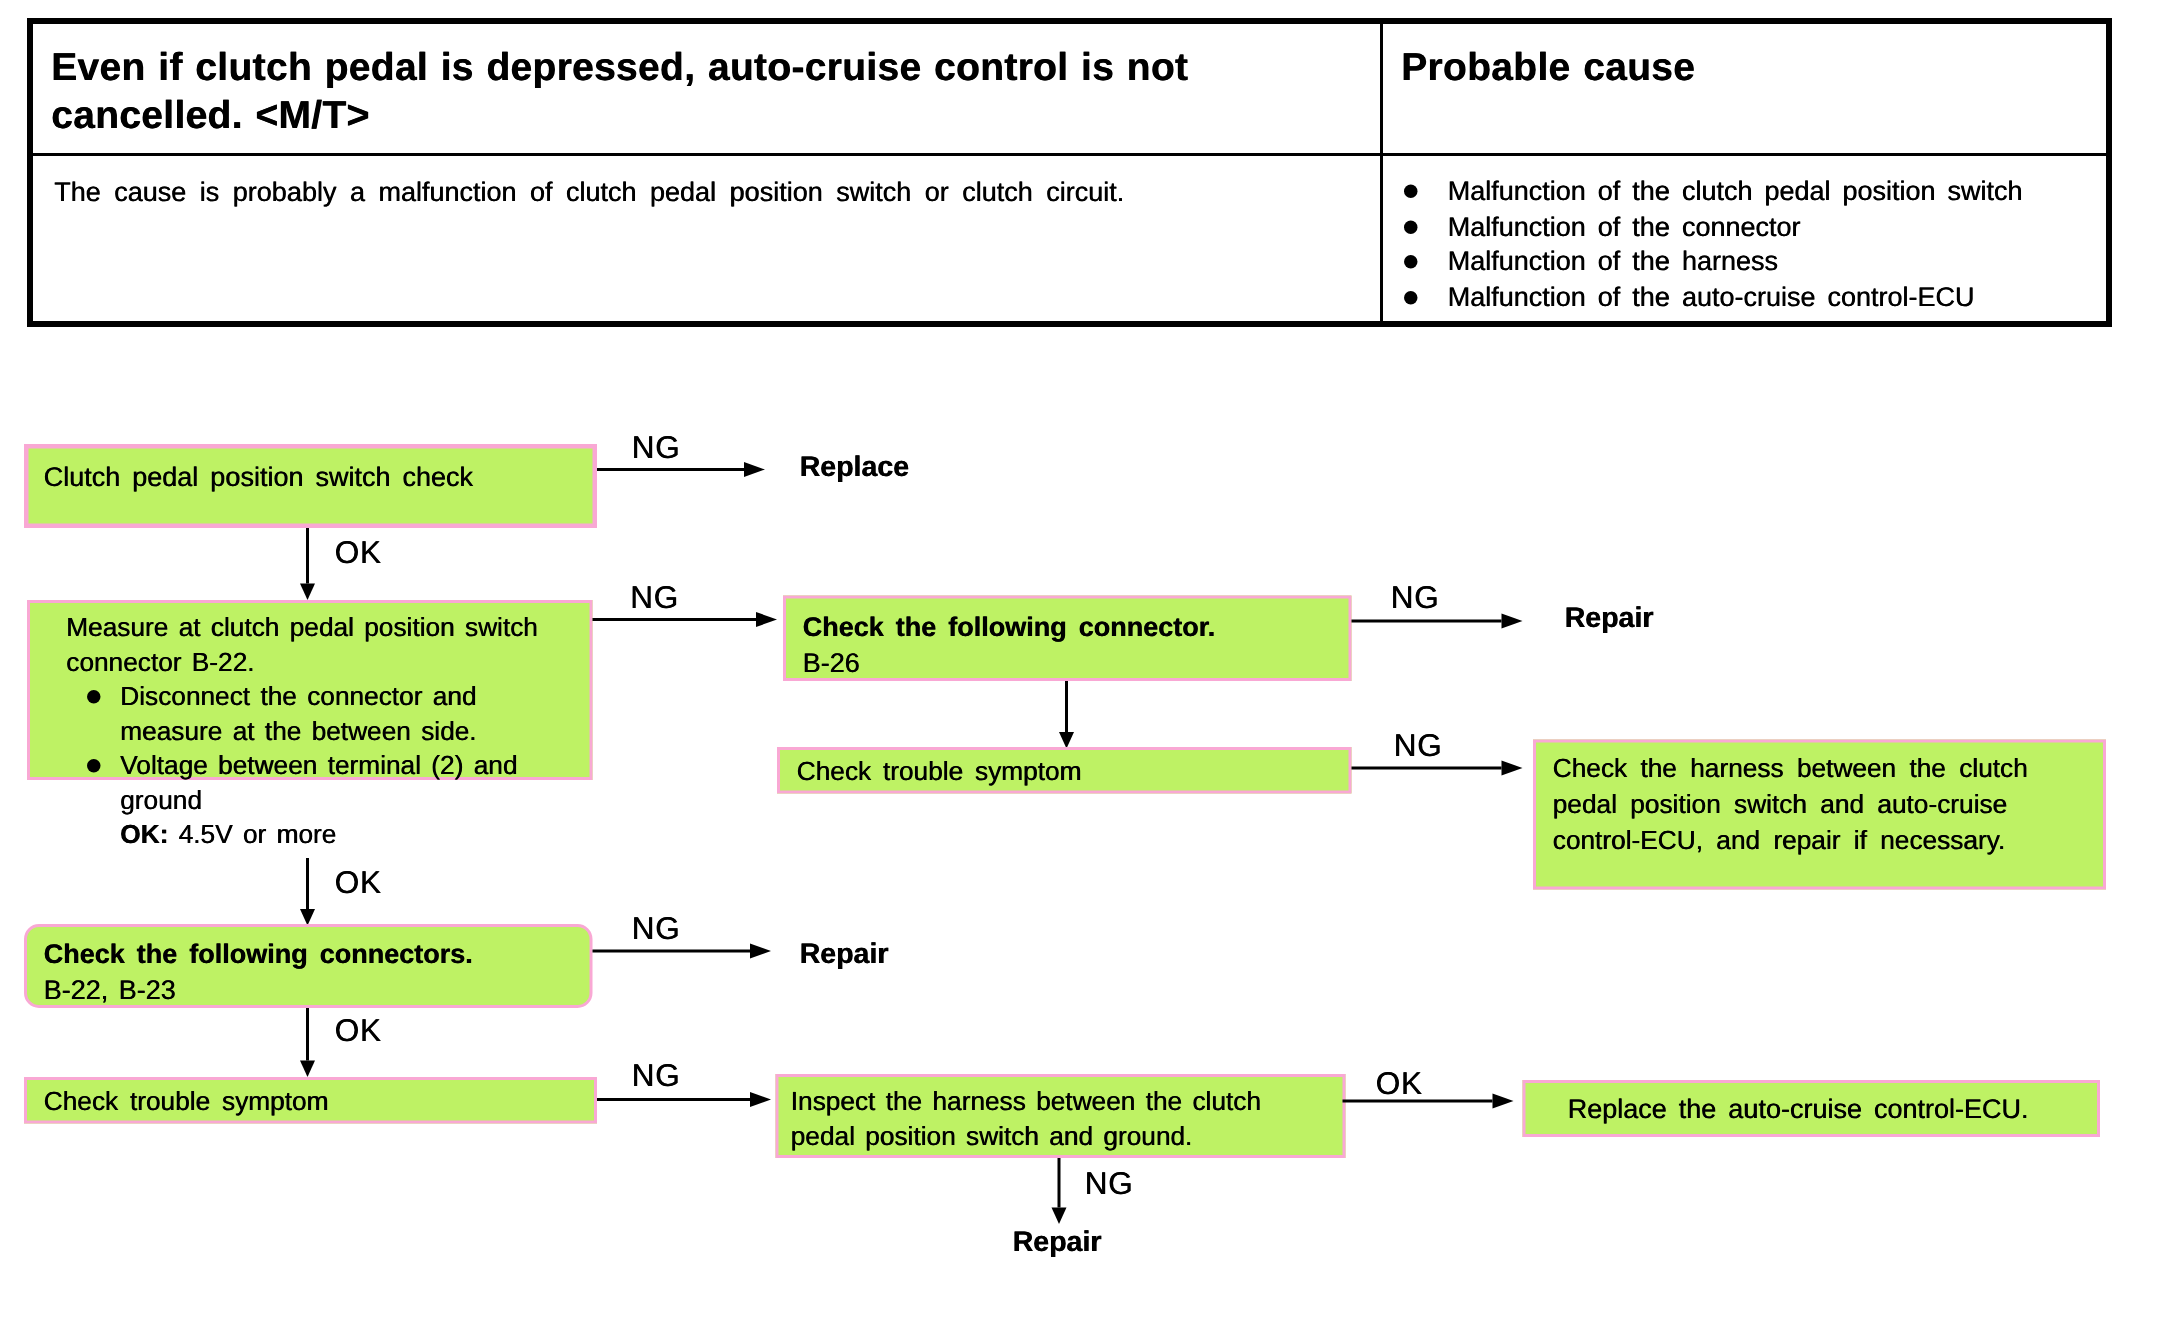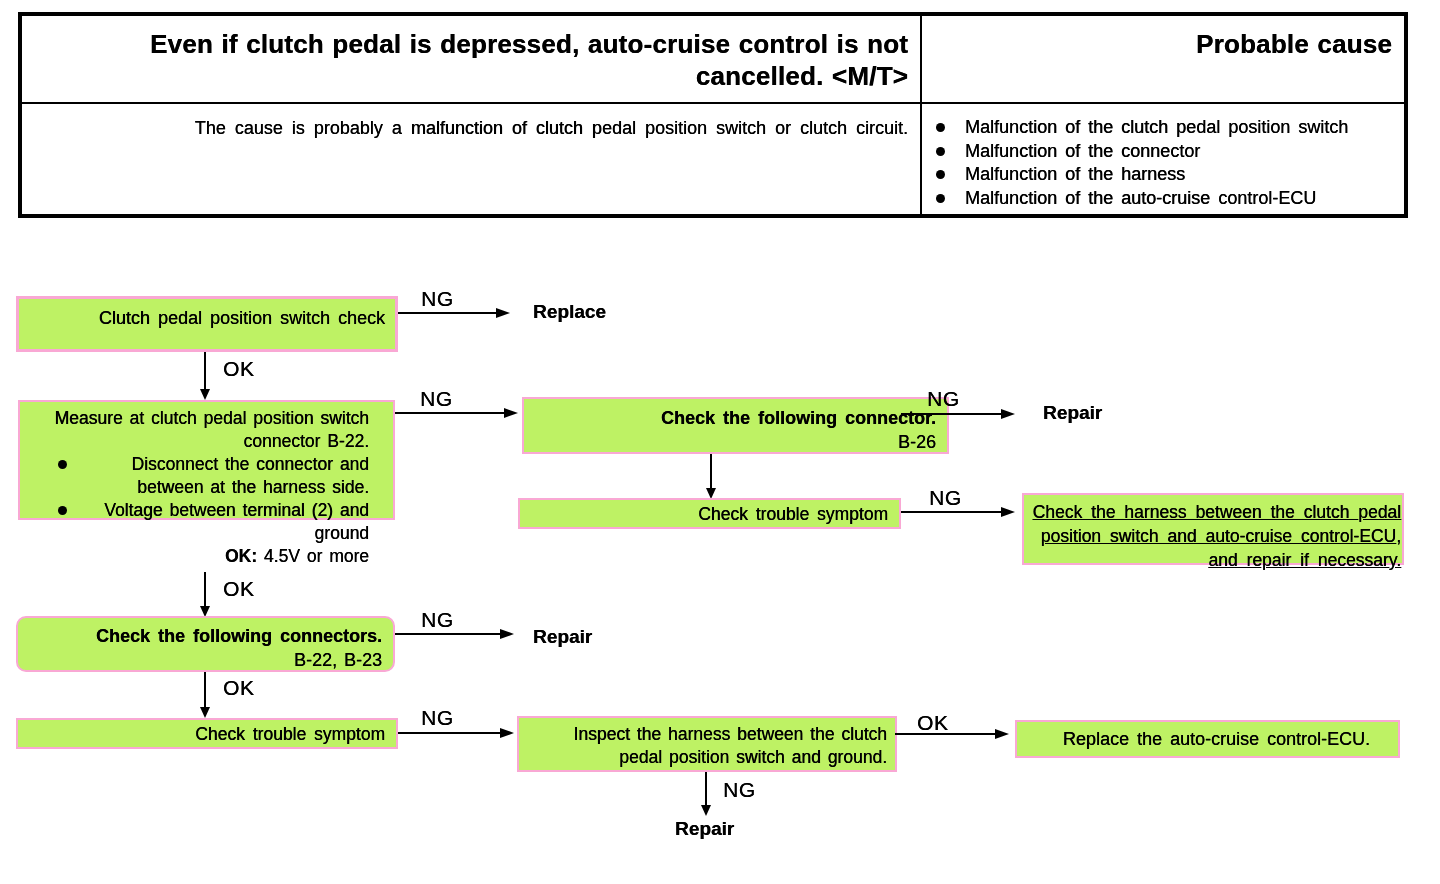--- a/index.html
+++ b/index.html
@@ -1,18 +1,18 @@
 <!DOCTYPE html>
 <html><head>
 <meta charset="utf-8">
 <style>
   html,body{margin:0;padding:0;background:#ffffff;}
   body{font-family:"Liberation Sans",sans-serif;color:#000;}
   #canvas{position:relative;width:1440px;height:884px;background:#ffffff;overflow:hidden;}
-  .ink{color:#000;text-shadow:0.35px 0 0 currentColor;text-align:right;}
+  .ink{color:#000;text-shadow:0.35px 0 0 currentColor;}
 
   
   .ttable{position:absolute;left:18px;top:12px;width:1390px;height:206px;
           border:4px solid #000;box-sizing:border-box;display:grid;
           grid-template-columns:898px auto;grid-template-rows:86px auto;background:#fff;}
   .cell{box-sizing:border-box;}
   .cell.right{border-left:2px solid #000;}
   .cell.bottom{border-top:2px solid #000;}
   .th{font-size:26px;font-weight:700;line-height:32px;padding:12px 12px 0 12px;letter-spacing:0.2px;word-spacing:1px;}
   .desc{font-size:18px;padding:14px 12px 0 14px;word-spacing:4px;}
@@ -80,55 +80,55 @@
     <div class="result ink" style="left:533px;top:301px;">Replace</div>
 
     <div class="vline" style="left:204px;top:352px;height:37px;"></div>
     <div class="arr-d" style="left:200px;top:389px;"></div>
     <div class="lbl ink" style="left:223px;top:357px;">OK</div>
 
     <div class="fbox ink" style="left:18px;top:400px;width:377px;height:120px;padding:5px 24px;">
       <div>Measure at clutch pedal position switch connector B-22.</div>
       <div class="bul">
         <span class="dot"></span>
-        <span class="btxt">Disconnect the connector and between at the harness side.</span>
+        <span class="btxt">Disconnect the connector and measure at the between side.</span>
       </div>
       <div class="bul">
         <span class="dot"></span>
         <span class="btxt">Voltage between terminal (2) and ground</span>
       </div>
       <div class="okline">
         <span class="b-bold">OK:</span>
         <span>4.5V or more</span>
       </div>
     </div>
     <div class="hline" style="left:395px;top:412px;width:109px;"></div>
     <div class="arr-r" style="left:504px;top:408px;"></div>
     <div class="lbl ink" style="left:420px;top:387px;">NG</div>
 
-    <div class="fbox ink" style="left:522px;top:397px;width:427px;height:57px;padding:7px 11px;font-size:18px;line-height:24px;">
+    <div class="fbox ink" style="left:522px;top:397px;width:379px;height:57px;padding:7px 11px;font-size:18px;line-height:24px;">
       <div class="b-bold">Check the following connector.</div>
       <div>B-26</div>
     </div>
     <div class="hline" style="left:901px;top:413px;width:100px;"></div>
     <div class="arr-r" style="left:1001px;top:409px;"></div>
     <div class="lbl ink" style="left:927px;top:387px;">NG</div>
     <div class="result ink" style="left:1043px;top:402px;">Repair</div>
 
     <div class="vline" style="left:710px;top:454px;height:34px;"></div>
     <div class="arr-d" style="left:706px;top:488px;"></div>
 
     <div class="fbox ink" style="left:518px;top:498px;width:383px;height:31px;padding:3px 11px;word-spacing:3px;">
       <span>Check trouble symptom</span>
     </div>
     <div class="hline" style="left:901px;top:511px;width:100px;"></div>
     <div class="arr-r" style="left:1001px;top:507px;"></div>
     <div class="lbl ink" style="left:929px;top:486px;">NG</div>
 
-    <div class="fbox ink" style="left:1022px;top:493px;width:382px;height:72px;padding:5px 1px;line-height:24px;word-spacing:4px;text-decoration:underline;">
+    <div class="fbox ink" style="left:1022px;top:493px;width:382px;height:100px;padding:5px 11px;line-height:24px;word-spacing:4px;">
       <span>Check the harness between the clutch pedal position switch and auto-cruise control-ECU, and repair if necessary.</span>
     </div>
 
     <div class="vline" style="left:204px;top:572px;height:34px;"></div>
     <div class="arr-d" style="left:200px;top:606px;"></div>
     <div class="lbl ink" style="left:223px;top:577px;">OK</div>
 
     <div class="fbox ink" style="left:16px;top:616px;width:379px;height:56px;padding:6px 11px;font-size:18px;line-height:24px;border-radius:10px;">
       <div class="b-bold">Check the following connectors.</div>
       <div>B-22, B-23</div>

